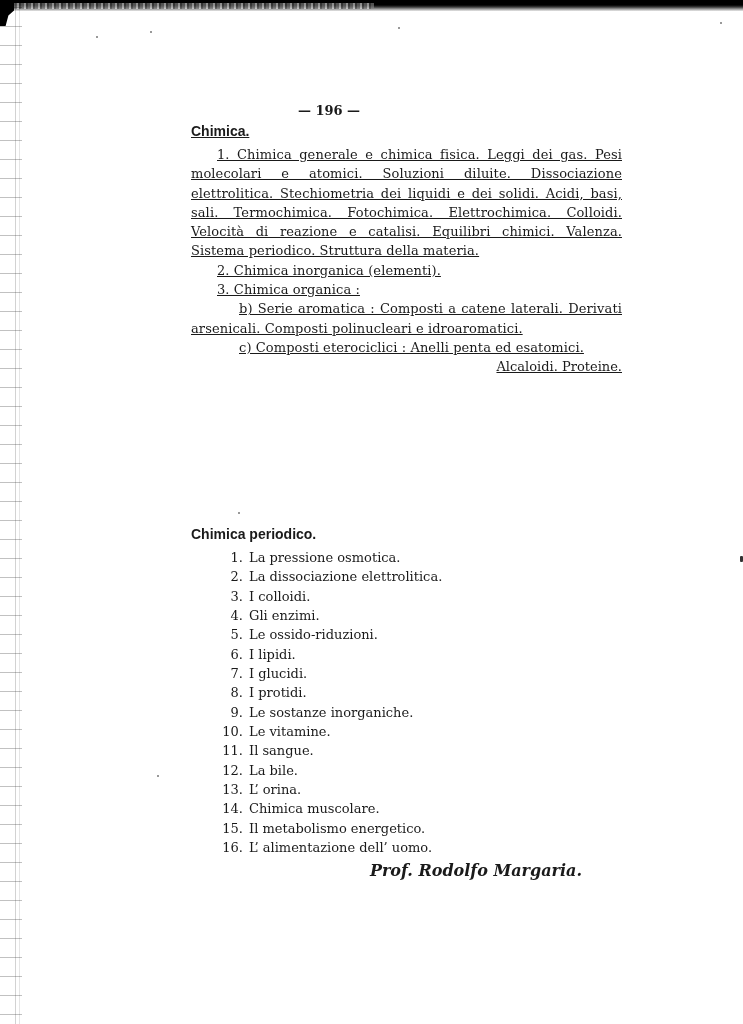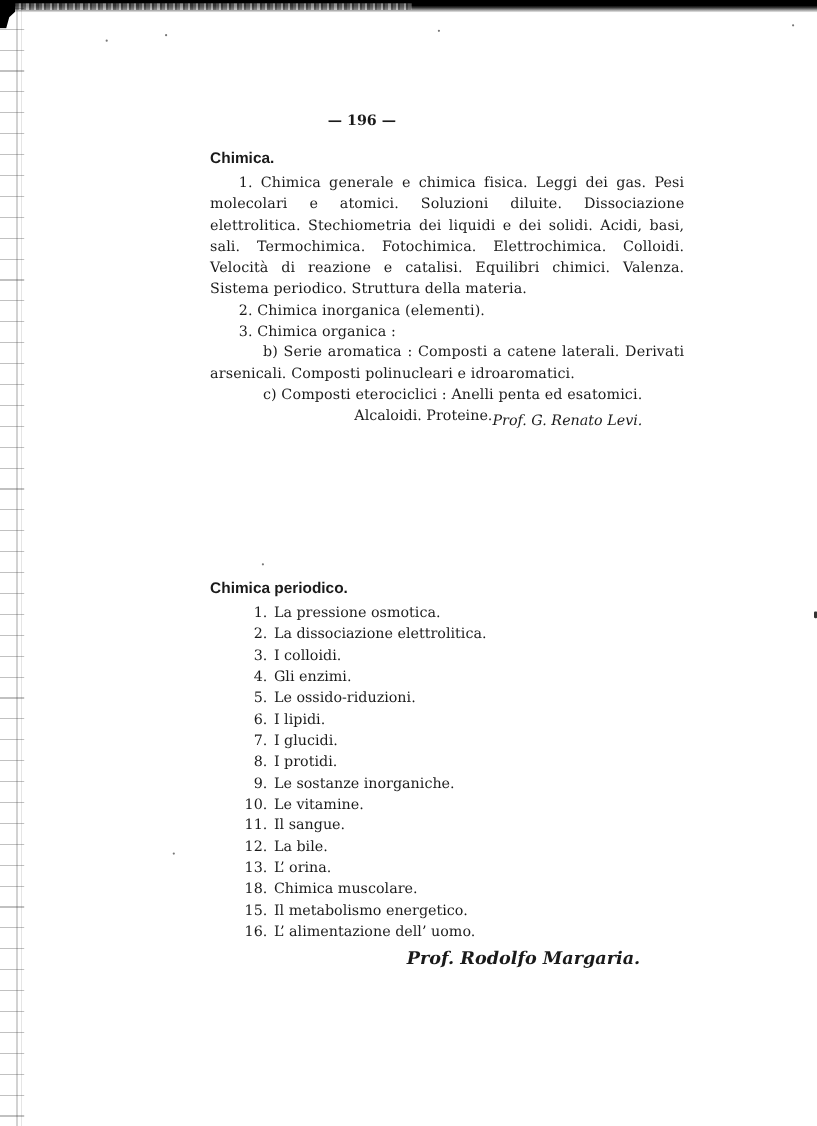--- a/index.html
+++ b/index.html
@@ -128,30 +128,29 @@
   </style>
 </head>
 <body>
 
 <div class="scan-top"></div>
 <div class="scan-corner"></div>
 <div class="scan-left"></div>
 
 <div class="page-number">— 196 —</div>
 
-<div class="section" style="top:133px;">
+<div class="section" style="top:121px;text-decoration:underline;">
   <h2 class="section-title">Chimica.</h2>
   <p class="para indent last-justify-off">1. Chimica generale e chimica fisica. Leggi dei gas. Pesi molecolari e atomici. Soluzioni diluite. Dissociazione elettrolitica. Stechiometria dei liquidi e dei solidi. Acidi, basi, sali. Termochimica. Fotochimica. Elettrochimica. Colloidi. Velocità di reazione e catalisi. Equilibri chimici. Valenza. Sistema periodico. Struttura della materia.</p>
   <p class="para indent">2. Chimica inorganica (elementi).</p>
   <p class="para indent">3. Chimica organica :</p>
   <p class="para indent2">b) Serie aromatica : Composti a catene laterali. Derivati arsenicali. Composti polinucleari e idroaromatici.</p>
   <p class="para indent2">c) Composti eterociclici : Anelli penta ed esatomici.</p>
   <div class="signature-line">
     <span>Alcaloidi. Proteine.</span>
-    <span class="signature">Prof. G. Renato Levi.</span>
   </div>
 </div>
 
 <div class="section" style="top:524px;">
   <h2 class="section-title">Chimica periodico.</h2>
   <ul class="list">
     <li class="list-item">
         <span class="list-num">1.</span>
         <span>La pressione osmotica.</span>
       </li>
@@ -197,21 +196,21 @@
       </li>
     <li class="list-item">
         <span class="list-num">12.</span>
         <span>La bile.</span>
       </li>
     <li class="list-item">
         <span class="list-num">13.</span>
         <span>L’ orina.</span>
       </li>
     <li class="list-item">
-        <span class="list-num">18.</span>
+        <span class="list-num">14.</span>
         <span>Chimica muscolare.</span>
       </li>
     <li class="list-item">
         <span class="list-num">15.</span>
         <span>Il metabolismo energetico.</span>
       </li>
     <li class="list-item">
         <span class="list-num">16.</span>
         <span>L’ alimentazione dell’ uomo.</span>
       </li>

